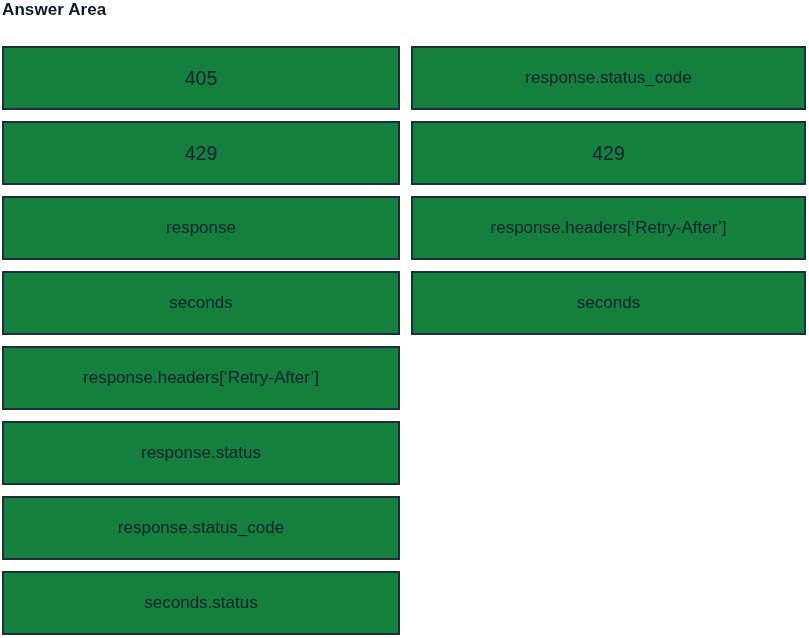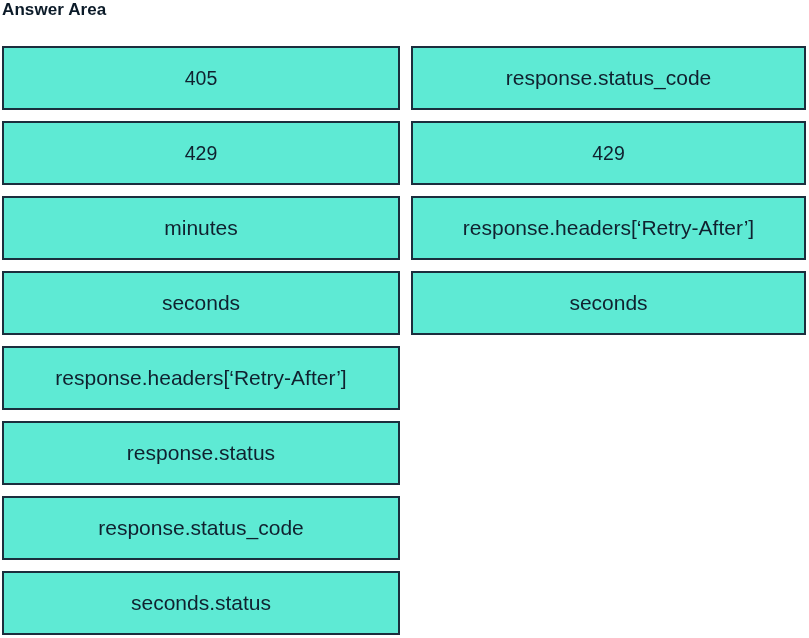--- a/index.html
+++ b/index.html
@@ -47,30 +47,30 @@
   }
   #column-right {
     left: 411px;
     width: 395px;
   }
   .option-box {
     box-sizing: border-box;
     width: 100%;
     height: 64px;
     margin-bottom: 11px;
-    background: #5eead4;
+    background: #15803d;
     border: 2px solid #1b2e3d;
     display: flex;
     align-items: center;
     justify-content: center;
     text-align: center;
     overflow: hidden;
   }
   .option-label {
-    font-size: 21px;
+    font-size: 17px;
     color: #10212f;
     line-height: 20px;
     white-space: nowrap;
     padding: 0 6px;
   }
   .option-label.numeric {
     font-size: 19.5px;
   }
 </style>
 </head>
@@ -83,21 +83,21 @@
   <div class="columns">
 
     <div class="column" id="column-left">
       <div class="option-box">
         <span class="option-label numeric">405</span>
       </div>
       <div class="option-box">
         <span class="option-label numeric">429</span>
       </div>
       <div class="option-box">
-        <span class="option-label">minutes</span>
+        <span class="option-label">response</span>
       </div>
       <div class="option-box">
         <span class="option-label">seconds</span>
       </div>
       <div class="option-box">
         <span class="option-label">response.headers[‘Retry-After’]</span>
       </div>
       <div class="option-box">
         <span class="option-label">response.status</span>
       </div>

